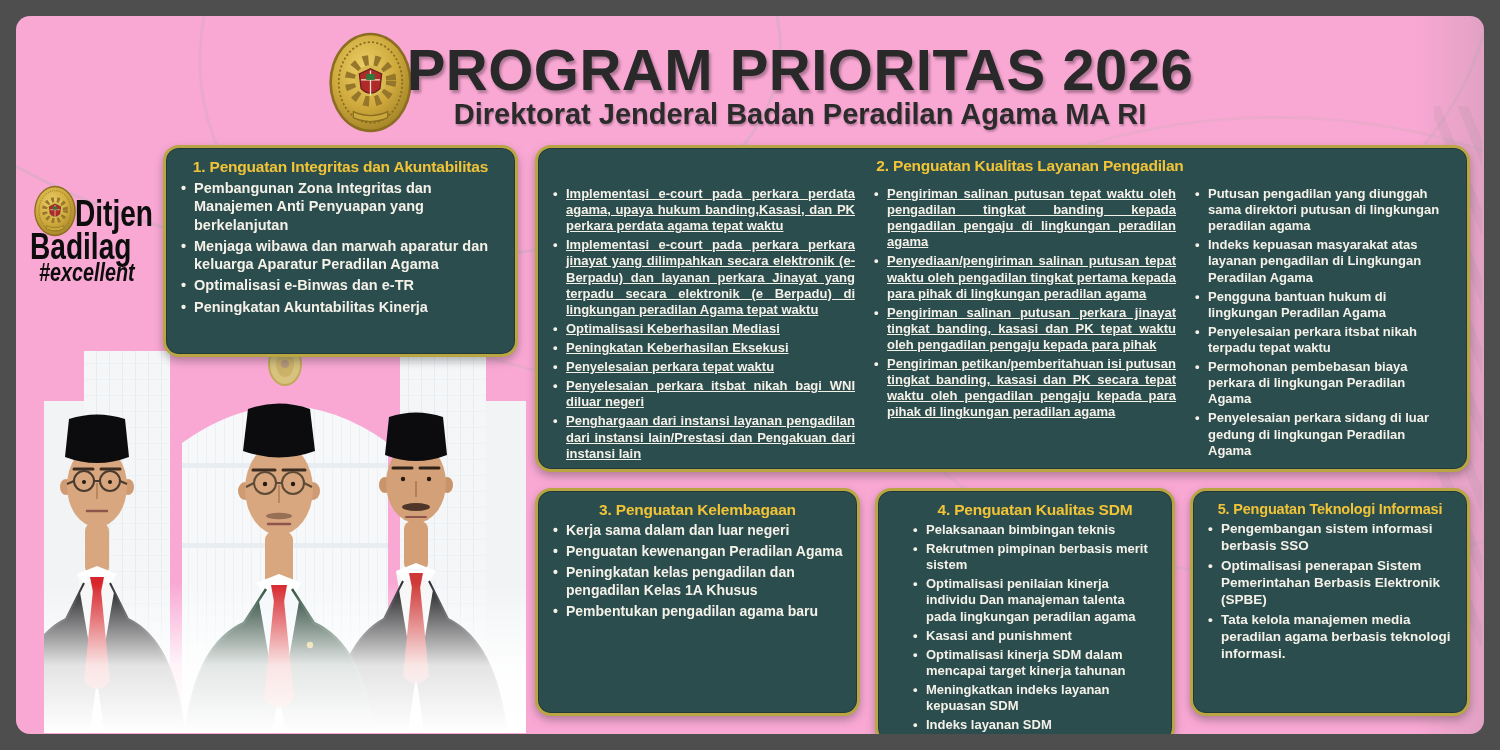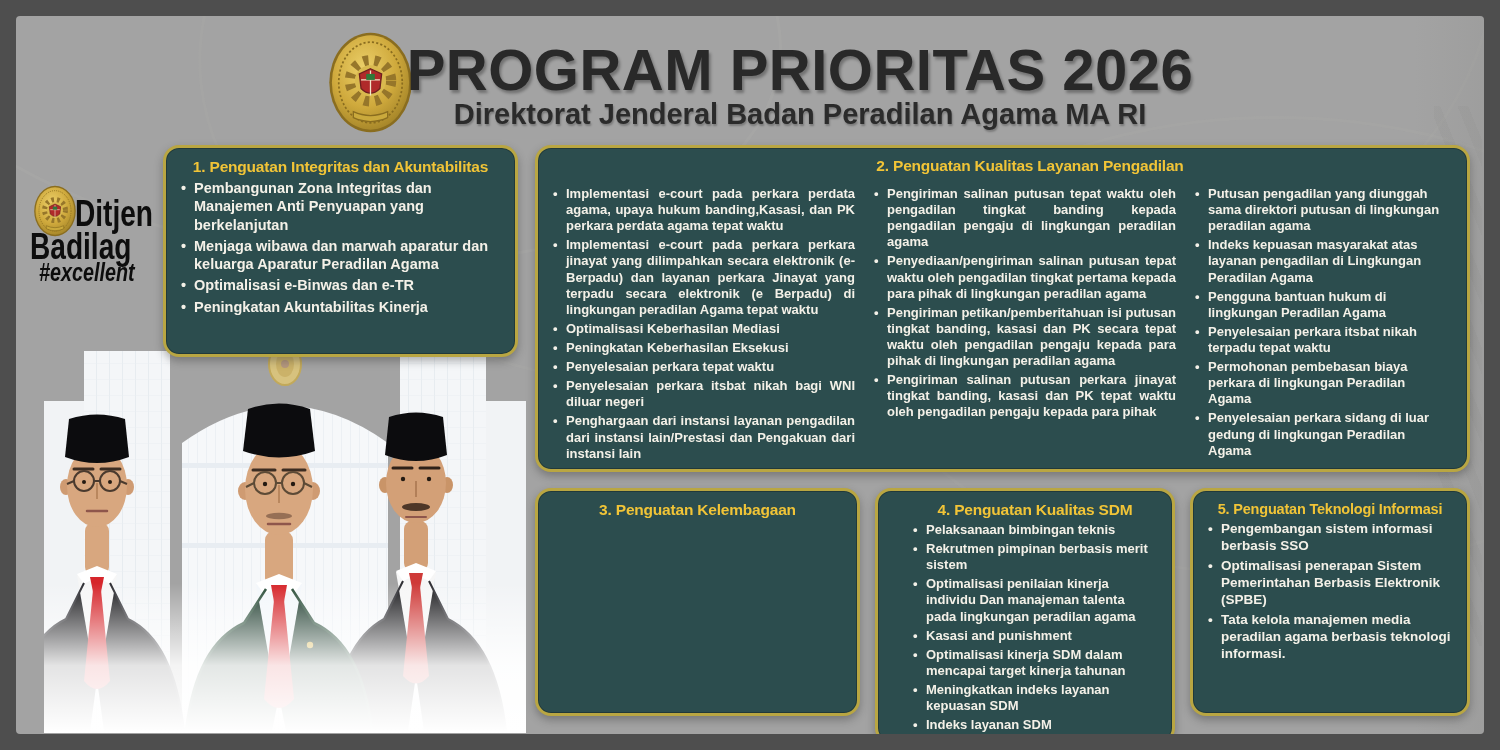--- a/index.html
+++ b/index.html
@@ -3,22 +3,22 @@
 <meta charset="utf-8">
 <style>
   * { box-sizing: border-box; }
   html,body { margin:0; padding:0; }
   body {
     width:1500px; height:750px; position:relative; overflow:hidden;
     background:#4e4e4e;
     font-family:"Liberation Sans", sans-serif;
   }
   .frame {
-    position:absolute; inset:16px; border-radius:4px; overflow:hidden;
-    background:#a3a3a3;
+    position:absolute; inset:16px; border-radius:14px; overflow:hidden;
+    background:#f9a8d4;
   }
   
   .swirl { position:absolute; border-radius:50%; border:3px solid rgba(175,175,172,.28); }
   .s1 { width:950px; height:520px; left:-180px; top:-280px; transform:rotate(9deg); }
   .s2 { width:1300px; height:760px; left:180px; top:-380px; transform:rotate(-6deg); border-color:rgba(175,175,172,.20);}
   .s3 { width:800px; height:460px; left:860px; top:100px; border-color:rgba(175,175,172,.18); }
   .right-shade {
     position:absolute; right:0; top:0; width:70px; height:100%;
     background:linear-gradient(90deg, rgba(0,0,0,0), rgba(140,140,138,.22));
   }
@@ -75,21 +75,21 @@
   .p3 .plist { font-size:14px;   line-height:1.28; }
   .p4 .plist { font-size:13px;   line-height:1.24; }
   .p5 .plist { font-size:13.5px; line-height:1.26; }
 
   .p2 .p2title { position:absolute; left:332px; top:9px; width:320px; margin:0; }
   .p2cols { display:flex; gap:18px; padding-top:27px; }
   .p2cols ul { font-size:13px; line-height:1.24; }
   .p2cols ul:nth-child(1) { width:303px; }
   .p2cols ul:nth-child(2) { width:303px; }
   .p2cols ul:nth-child(3) { width:253px; }
-  .just { text-align:justify; }
+  .just { text-align:justify;text-decoration:underline; }
 </style>
 </head>
 <body>
 
 <svg width="0" height="0" style="position:absolute" aria-hidden="true">
   <defs>
     <radialGradient id="goldg" cx="42%" cy="35%" r="75%">
       <stop offset="0%" stop-color="#ecd06a"></stop>
       <stop offset="55%" stop-color="#cfa93c"></stop>
       <stop offset="100%" stop-color="#9a7c24"></stop>
@@ -252,36 +252,42 @@
         <li>Implementasi e-court pada perkara perkara jinayat yang dilimpahkan secara elektronik (e-Berpadu) dan layanan perkara Jinayat yang terpadu secara elektronik (e Berpadu) di lingkungan peradilan Agama tepat waktu</li>
         <li>Optimalisasi Keberhasilan Mediasi</li>
         <li>Peningkatan Keberhasilan Eksekusi</li>
         <li>Penyelesaian perkara tepat waktu</li>
         <li>Penyelesaian perkara itsbat nikah bagi WNI diluar negeri</li>
         <li>Penghargaan dari instansi layanan pengadilan dari instansi lain/Prestasi dan Pengakuan dari instansi lain</li>
       </ul>
       <ul class="plist just">
         <li>Pengiriman salinan putusan tepat waktu oleh pengadilan tingkat banding kepada pengadilan pengaju di lingkungan peradilan agama</li>
         <li>Penyediaan/pengiriman salinan putusan tepat waktu oleh pengadilan tingkat pertama kepada para pihak di lingkungan peradilan agama</li>
+        <li>Pengiriman salinan putusan perkara jinayat tingkat banding, kasasi dan PK tepat waktu oleh pengadilan pengaju kepada para pihak</li>
         <li>Pengiriman petikan/pemberitahuan isi putusan tingkat banding, kasasi dan PK secara tepat waktu oleh pengadilan pengaju kepada para pihak di lingkungan peradilan agama</li>
-        <li>Pengiriman salinan putusan perkara jinayat tingkat banding, kasasi dan PK tepat waktu oleh pengadilan pengaju kepada para pihak</li>
       </ul>
       <ul class="plist">
         <li>Putusan pengadilan yang diunggah sama direktori putusan di lingkungan peradilan agama</li>
         <li>Indeks kepuasan masyarakat atas layanan pengadilan di Lingkungan Peradilan Agama</li>
         <li>Pengguna bantuan hukum di lingkungan Peradilan Agama</li>
         <li>Penyelesaian perkara itsbat nikah terpadu tepat waktu</li>
         <li>Permohonan pembebasan biaya perkara di lingkungan Peradilan Agama</li>
         <li>Penyelesaian perkara sidang di luar gedung di lingkungan Peradilan Agama</li>
       </ul>
     </div>
   </section>
 
   <section class="panel p3">
     <h2 class="ptitle">3. Penguatan Kelembagaan</h2>
+    <ul class="plist">
+      <li>Kerja sama dalam dan luar negeri</li>
+      <li>Penguatan kewenangan Peradilan Agama</li>
+      <li>Peningkatan kelas pengadilan dan pengadilan Kelas 1A Khusus</li>
+      <li>Pembentukan pengadilan agama baru</li>
+    </ul>
   </section>
 
   <section class="panel p4">
     <h2 class="ptitle">4. Penguatan Kualitas SDM</h2>
     <ul class="plist">
       <li>Pelaksanaan bimbingan teknis</li>
       <li>Rekrutmen pimpinan berbasis merit sistem</li>
       <li>Optimalisasi penilaian kinerja individu Dan manajeman talenta pada lingkungan peradilan agama</li>
       <li>Kasasi and punishment</li>
       <li>Optimalisasi kinerja SDM dalam mencapai target kinerja tahunan</li>

